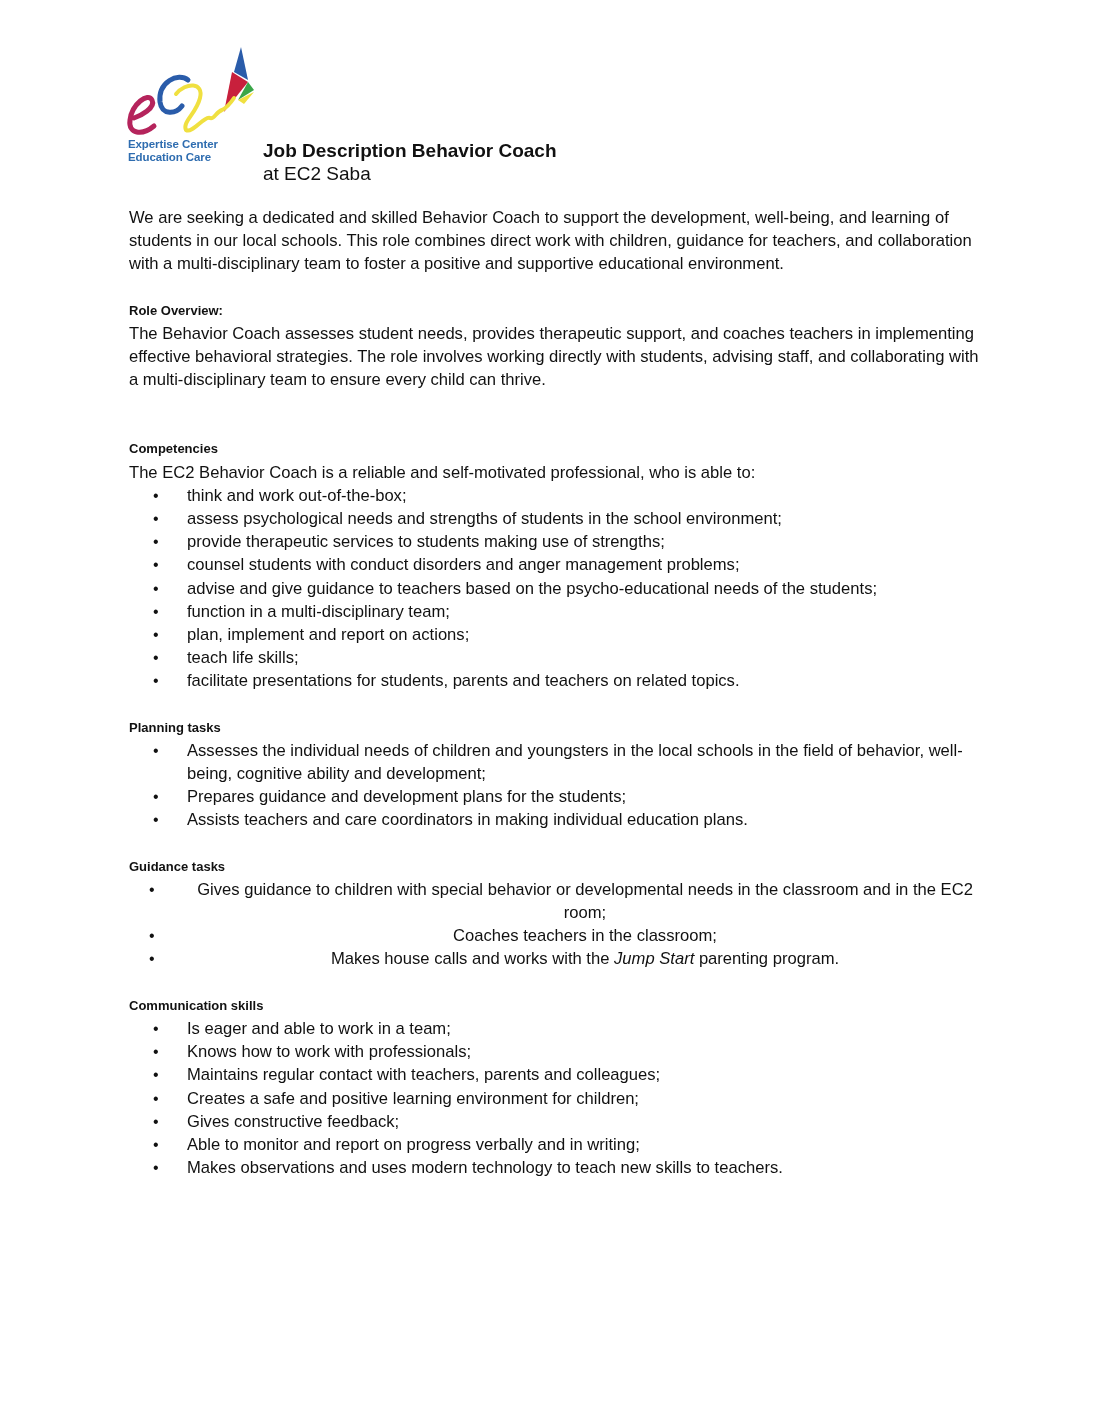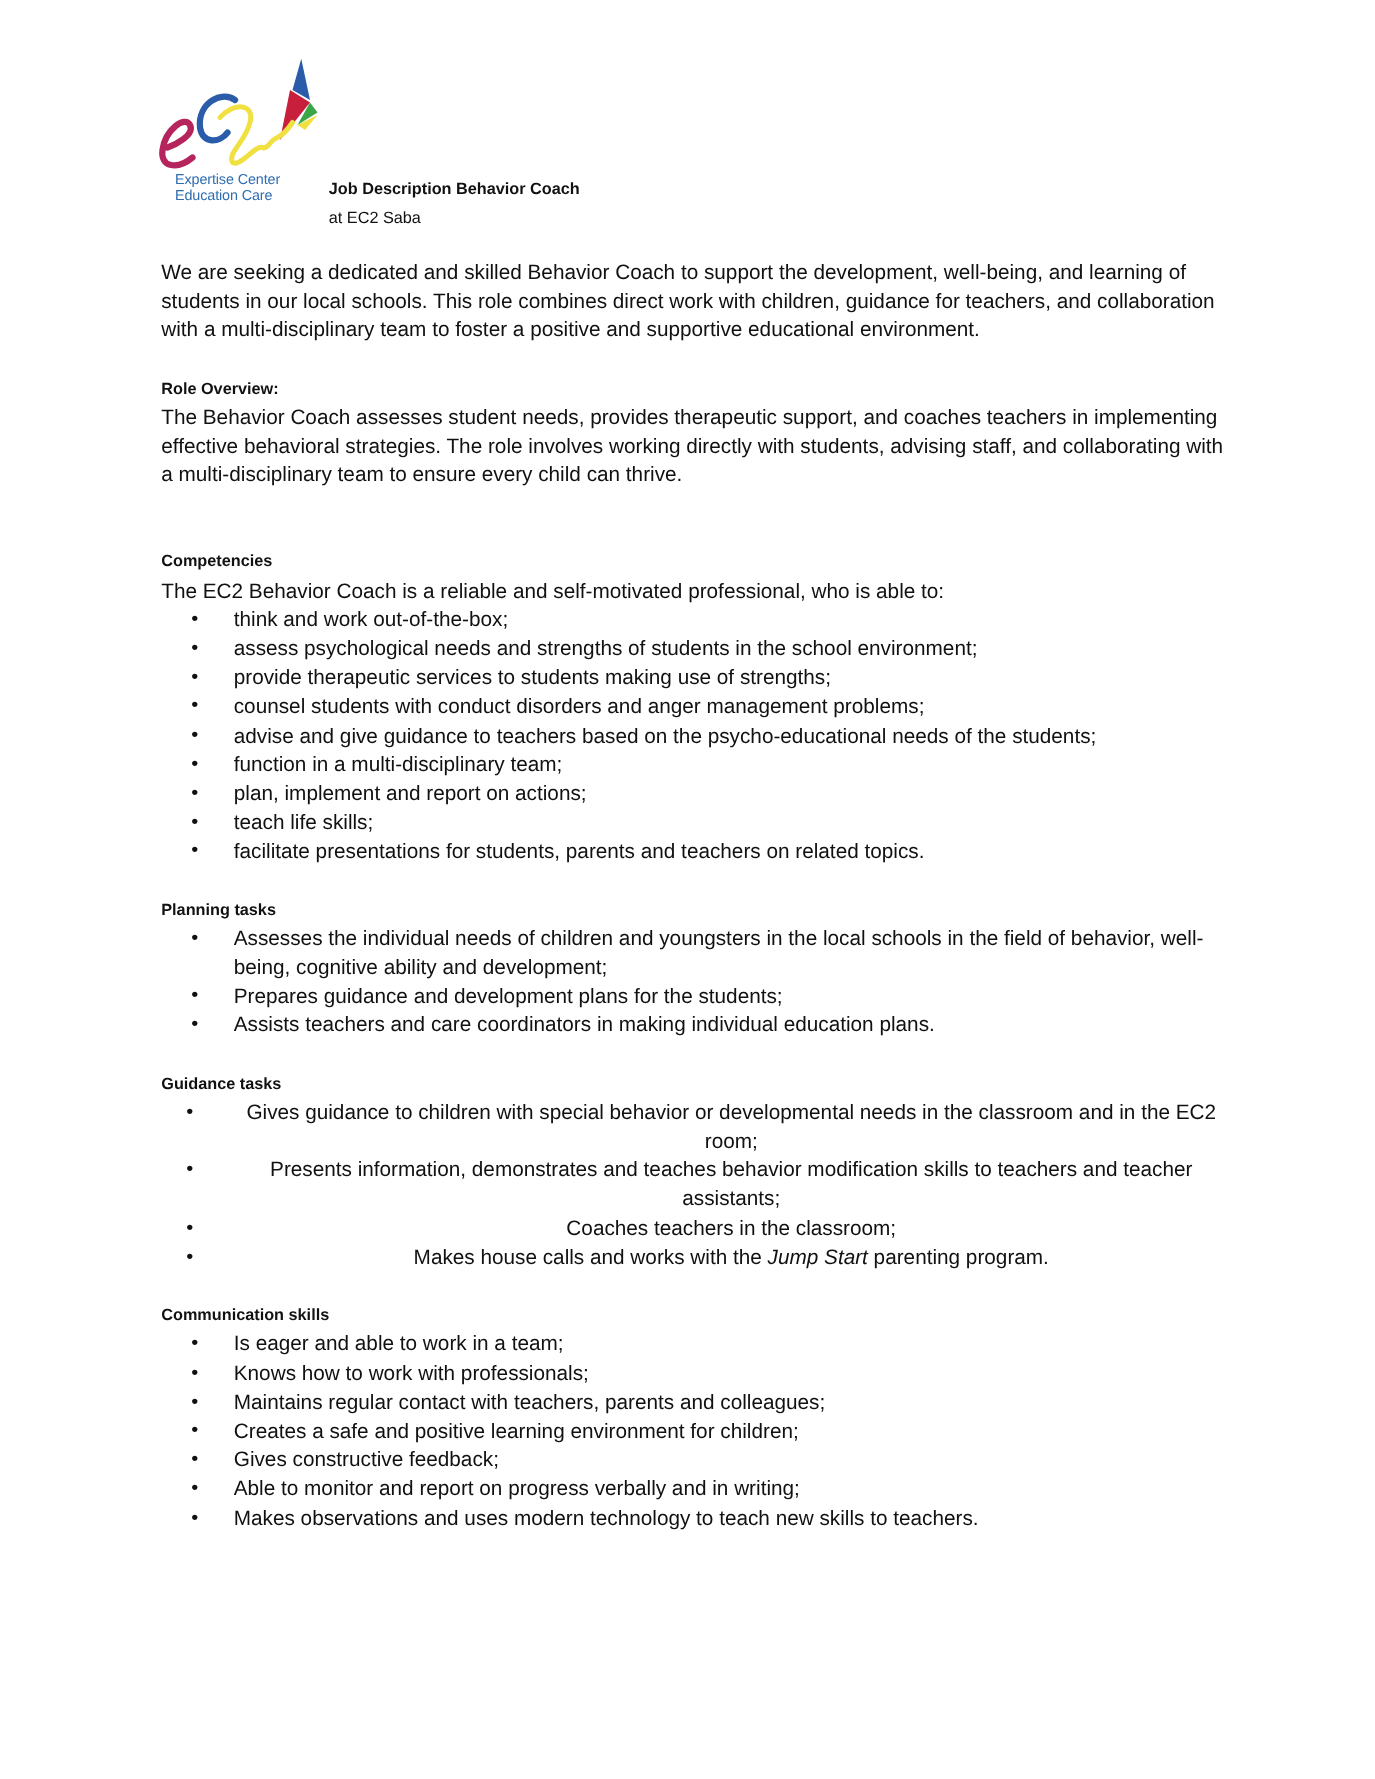--- a/index.html
+++ b/index.html
@@ -3,24 +3,24 @@
 <meta charset="utf-8">
 <style>
   html, body { margin: 0; padding: 0; background: #ffffff; }
   body {
     width: 1100px; height: 1423px; position: relative; overflow: hidden;
     font-family: "Liberation Sans", sans-serif; color: #111111;
   }
   .logo { position: absolute; left: 126px; top: 42px; width: 130px; height: 130px; }
   .logo svg { position: absolute; left: 0; top: 0; }
   .logo-text {
-    position: absolute; left: 14px; top: 96px; font-size: 11.5px; line-height: 13px;
-    color: #2f6db0; font-weight: normal; letter-spacing: -0.1px;
+    position: absolute; left: 2px; top: 96px; font-size: 11.5px; line-height: 13px;
+    color: #2f6db0; font-weight: bold; letter-spacing: -0.1px;
   }
-  .title-block { position: absolute; left: 263px; top: 139px; font-size: 13px; line-height: 23px; }
+  .title-block { position: absolute; left: 263px; top: 139px; font-size: 19px; line-height: 23px; }
   .title-block .t1 { font-weight: bold; }
   .content { position: absolute; left: 129px; top: 206px; width: 860px; font-size: 16.6px; line-height: 23.2px; }
   p { margin: 0; }
   .gap1 { height: 23px; }
   .gap2 { height: 46px; }
   h3 { margin: 0; font-size: 13px; font-weight: bold; line-height: 23.2px; }
   ul { list-style: none; margin: 0; padding: 0; }
   li { position: relative; padding-left: 58px; }
   li::before { content: "•"; position: absolute; left: 24px; top: 0; font-size: 16px; }
   ul.narrow li { padding-left: 52px; text-align: center; }
@@ -82,21 +82,20 @@
   <ul>
     <li>Assesses the individual needs of children and youngsters in the local schools in the field of behavior, well-being, cognitive ability and development;</li>
     <li>Prepares guidance and development plans for the students;</li>
     <li>Assists teachers and care coordinators in making individual education plans.</li>
   </ul>
   <div class="gap1"></div>
 
   <h3>Guidance tasks</h3>
   <ul class="narrow">
     <li>Gives guidance to children with special behavior or developmental needs in the classroom and in the EC2 room;</li>
-    <li>Presents information, demonstrates and teaches behavior modification skills to teachers and teacher assistants;</li>
     <li>Coaches teachers in the classroom;</li>
     <li><span>Makes house calls and works with the </span><em>Jump Start</em><span> parenting program.</span></li>
   </ul>
   <div class="gap1"></div>
 
   <h3>Communication skills</h3>
   <ul>
     <li>Is eager and able to work in a team;</li>
     <li>Knows how to work with professionals;</li>
     <li>Maintains regular contact with teachers, parents and colleagues;</li>

